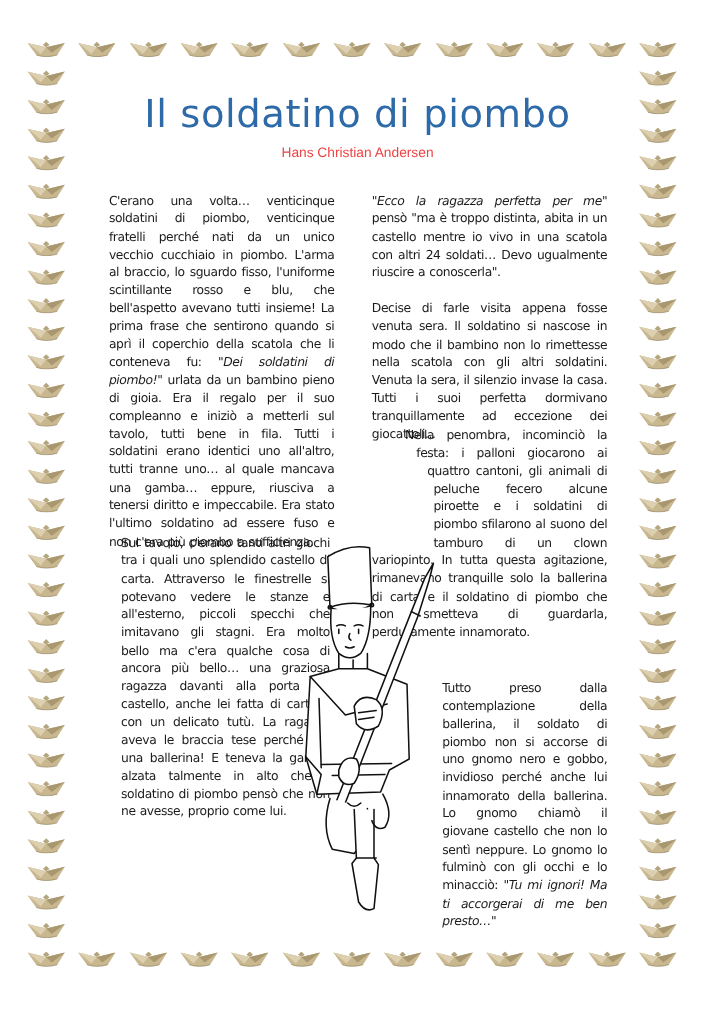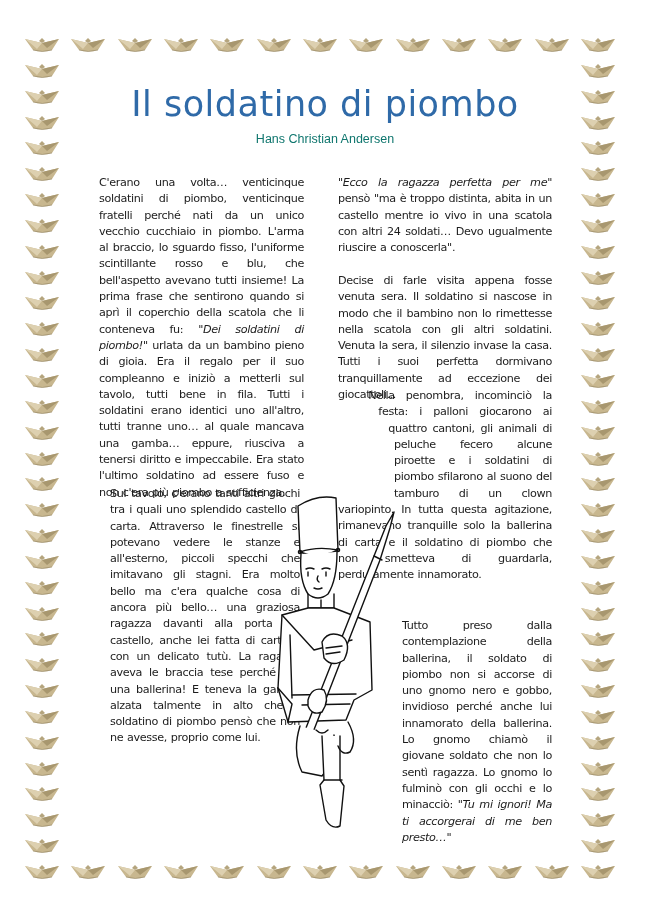--- a/index.html
+++ b/index.html
@@ -8,21 +8,21 @@
     font-family: "DejaVu Sans", sans-serif; color: #1a1a1a;
   }
   .boat { position: absolute; width: 34px; height: 14px; }
   .title {
     position: absolute; left: 0; width: 650px; top: 84px; text-align: center;
     font-family: "DejaVu Sans", sans-serif; font-size: 35px; color: #2f6aa8;
     letter-spacing: 0.5px; margin: 0; font-weight: normal;
   }
   .author {
     position: absolute; left: 0; width: 650px; top: 132px; text-align: center;
-    font-family: "Liberation Sans", sans-serif; font-size: 12.5px; color: #0f766e;
+    font-family: "Liberation Sans", sans-serif; font-size: 12.5px; color: #ef4444;
     margin: 0; font-weight: normal;
   }
   .text {
     position: absolute; font-family: "DejaVu Sans", sans-serif; font-size: 11.2px;
     line-height: 16.3px; text-align: justify; color: #1c1c1c; margin: 0;
     letter-spacing: -0.35px; word-spacing: 0.5px;
   }
   .text i { font-style: italic; }
   .col-left-1 { left: 99px; top: 175px; width: 205px; }
   .col-right-1 { left: 338px; top: 175px; width: 214px; }
@@ -672,21 +672,21 @@
 <p class="text col-right-3" style="height:205px;">
   <span class="wrap-shape" style="float:left;width:56px;height:100px;shape-outside:polygon(0 0,0 0,0 16px,30px 16px,40px 32px,50px 48px,56px 64px,56px 100%,0 100%);"></span>
   <span>Nella penombra, incominciò la festa: i palloni giocarono ai quattro cantoni, gli animali di peluche fecero alcune piroette e i soldatini di piombo sfilarono al suono del tamburo di un clown variopinto. In tutta questa agitazione, rimanevano tranquille solo la ballerina di carta e il soldatino di piombo che non smetteva di guardarla, perdutamente innamorato.</span>
 </p>
 
 <p class="text col-left-2">
   <span>Sul tavolo, c'erano tanti altri giochi tra i quali uno splendido castello di carta. Attraverso le finestrelle si potevano vedere le stanze e all'esterno, piccoli specchi che imitavano gli stagni. Era molto bello ma c'era qualche cosa di ancora più bello… una graziosa ragazza davanti alla porta del castello, anche lei fatta di carta e con un delicato tutù. La ragazza aveva le braccia tese perché era una ballerina! E teneva la gamba alzata talmente in alto che il soldatino di piombo pensò che non ne avesse, proprio come lui.</span>
 </p>
 
 <p class="text col-right-4">
-  <span>Tutto preso dalla contemplazione della ballerina, il soldato di piombo non si accorse di uno gnomo nero e gobbo, invidioso perché anche lui innamorato della ballerina. Lo gnomo chiamò il giovane soldato che non lo sentì ragazza. Lo gnomo lo fulminò con gli occhi e lo minacciò: </span><i>"Tu mi ignori! Ma ti accorgerai di me ben presto…"</i>
+  <span>Tutto preso dalla contemplazione della ballerina, il soldato di piombo non si accorse di uno gnomo nero e gobbo, invidioso perché anche lui innamorato della ballerina. Lo gnomo chiamò il giovane castello che non lo sentì neppure. Lo gnomo lo fulminò con gli occhi e lo minacciò: </span><i>"Tu mi ignori! Ma ti accorgerai di me ben presto…"</i>
 </p>
 
 <svg class="soldier" viewBox="0 0 150 345" fill="none" stroke="#111" stroke-width="1.4" stroke-linejoin="round" stroke-linecap="round">
 
   <path d="M36 16 Q55 4 74 8 L76 60 Q55 56 38 62 Z" fill="#fff"></path>
   <path d="M38 62 Q56 70 76 60"></path>
   <circle cx="38" cy="62" r="1.6"></circle>
     <circle cx="76" cy="60" r="1.6"></circle>
 
   <path d="M39 64 Q37 90 46 104 Q56 112 66 104 Q75 90 75 62" fill="#fff"></path>

